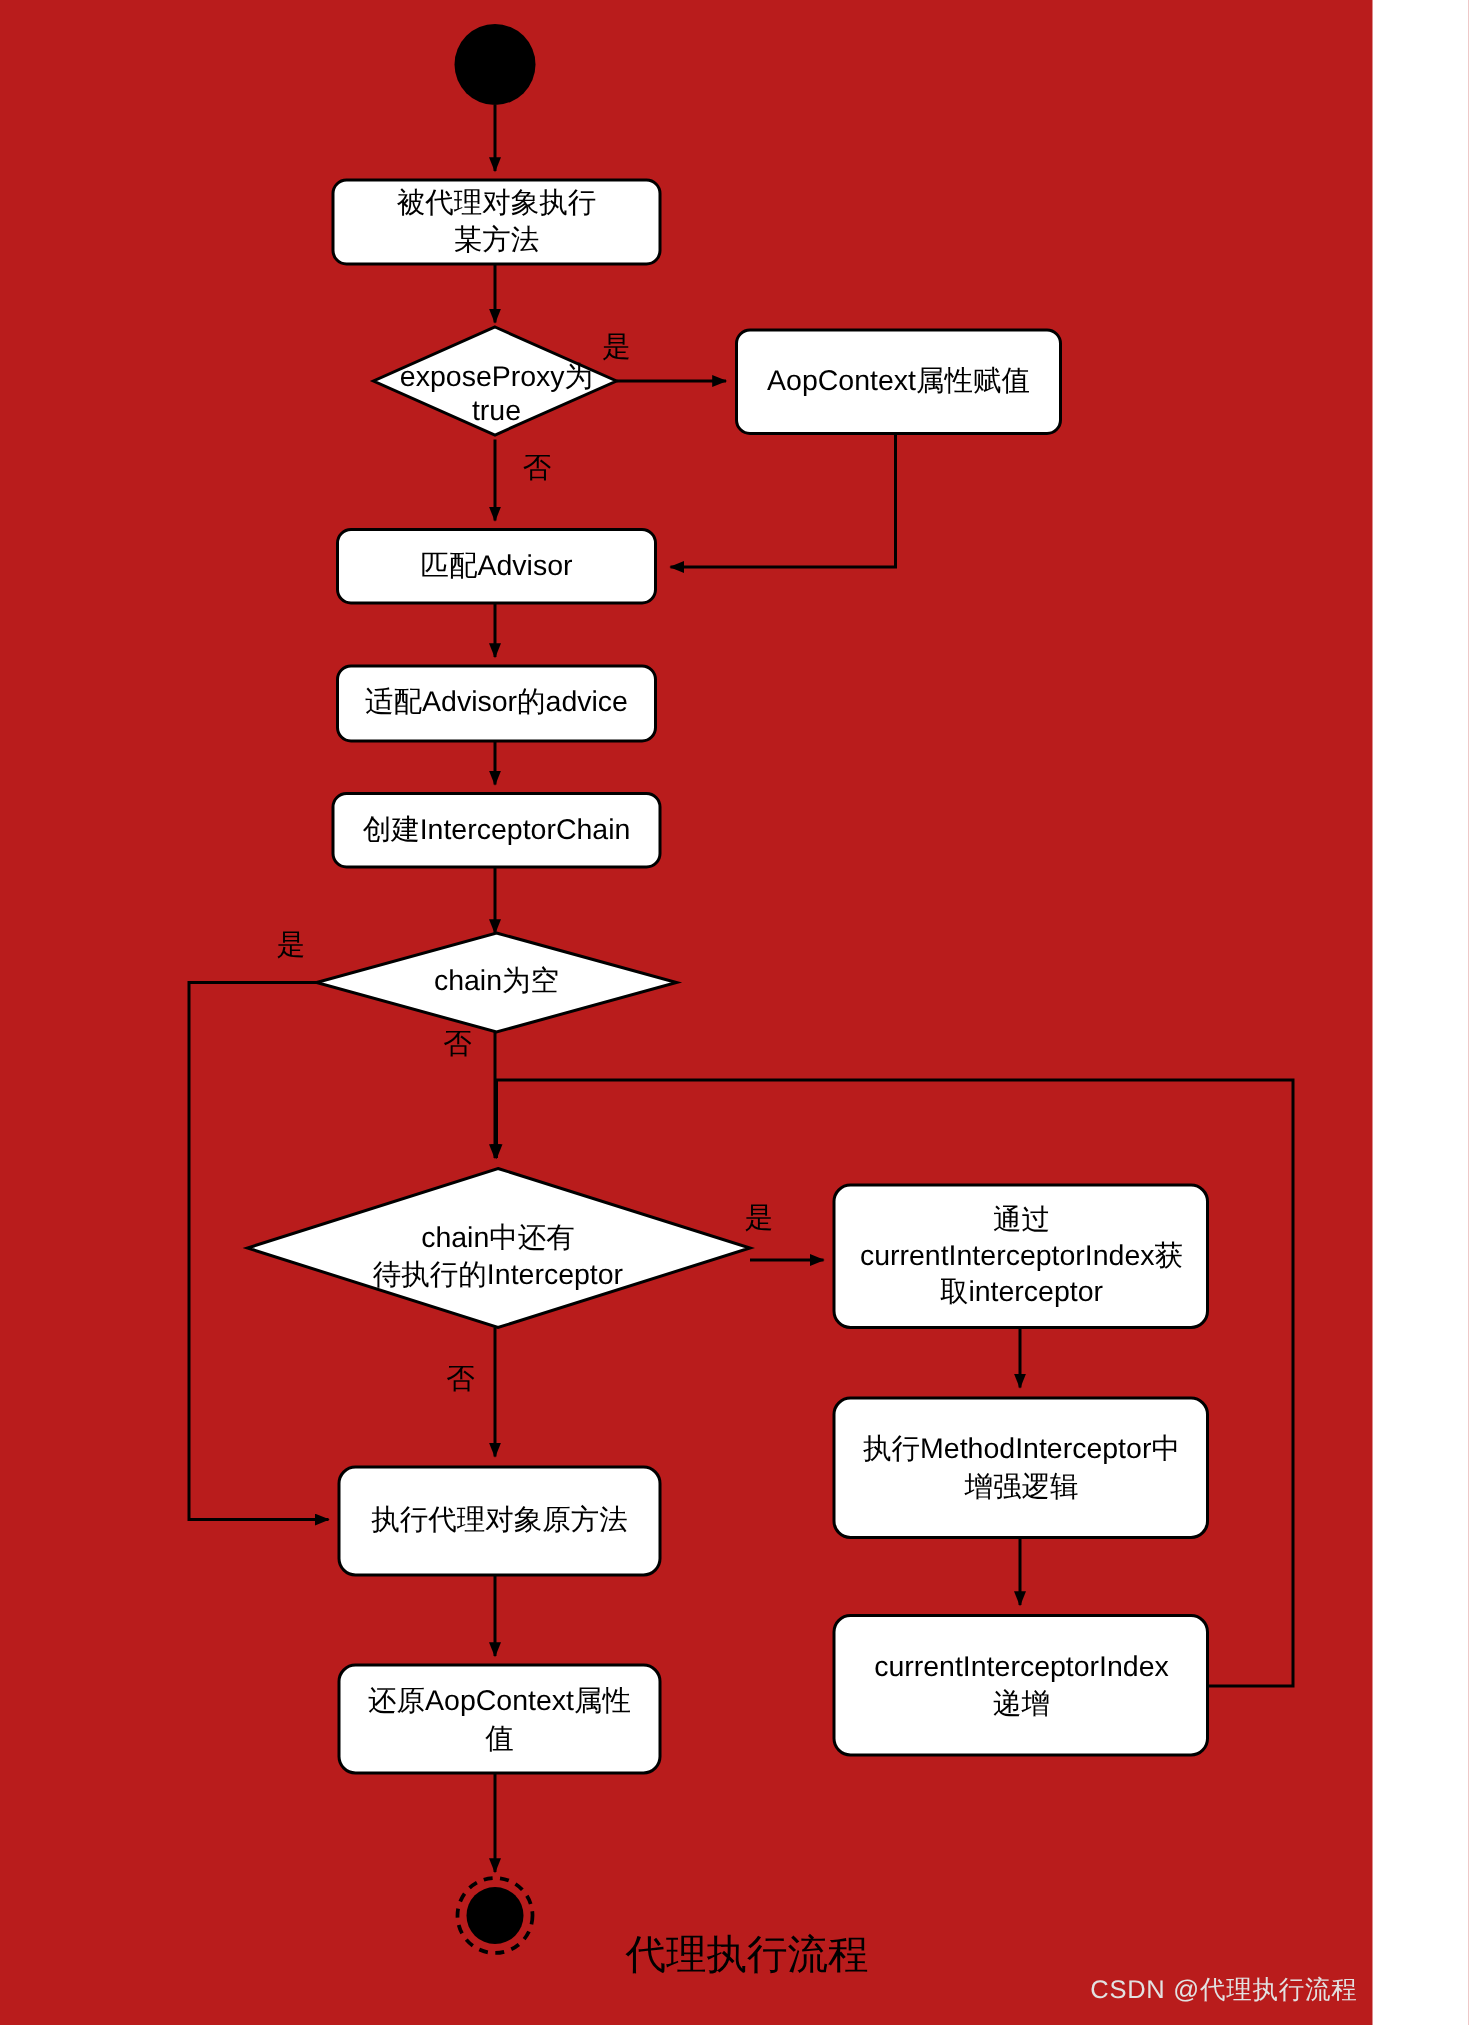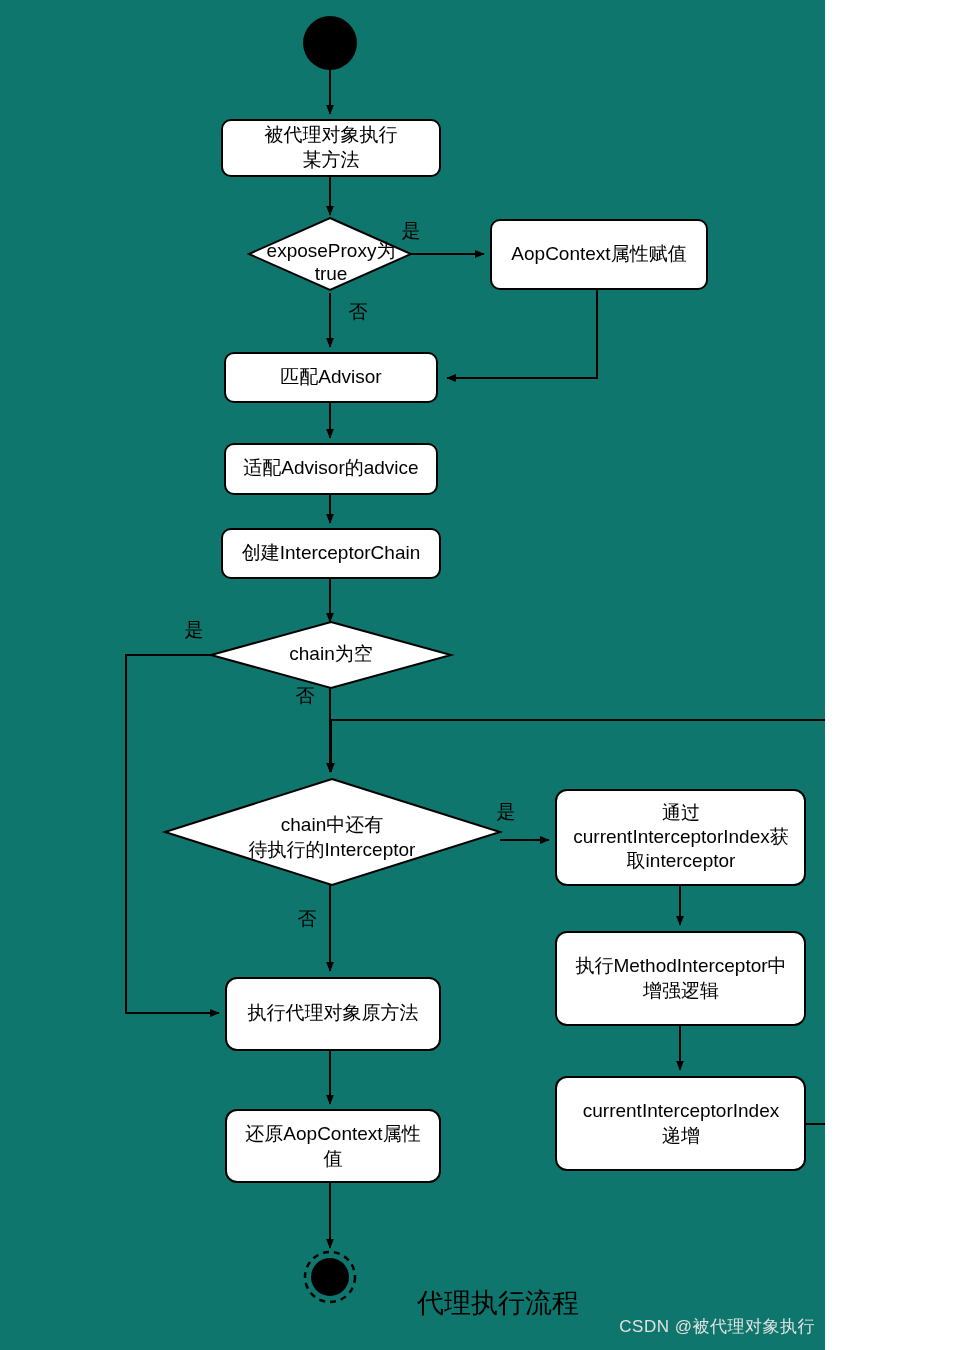--- a/index.html
+++ b/index.html
@@ -5,23 +5,23 @@
   html, body {
     margin: 0;
     padding: 0;
     background: #ffffff;
   }
   body {
     font-family: "Liberation Sans", "DejaVu Sans", sans-serif;
   }
   #canvas {
     position: relative;
-    width: 825px;
+    width: 915px;
     height: 1350px;
-    background: #0f766e;
+    background: #b91c1c;
     overflow: hidden;
   }
   svg.diagram {
     position: absolute;
     top: 0;
     left: 0;
     width: 979px;
     height: 1350px;
   }
   .shape {
@@ -182,15 +182,15 @@
     <text class="edge-label" x="411" y="232">是</text>
     <text class="edge-label" x="358" y="313">否</text>
     <text class="edge-label" x="194" y="631">是</text>
     <text class="edge-label" x="305" y="697">否</text>
     <text class="edge-label" x="506" y="813">是</text>
     <text class="edge-label" x="307" y="920">否</text>
 
     <text class="diagram-title" x="498" y="1305">代理执行流程</text>
   </svg>
 
-  <div class="watermark">CSDN @被代理对象执行</div>
+  <div class="watermark">CSDN @代理执行流程</div>
 
 </div>
 
 </body></html>

